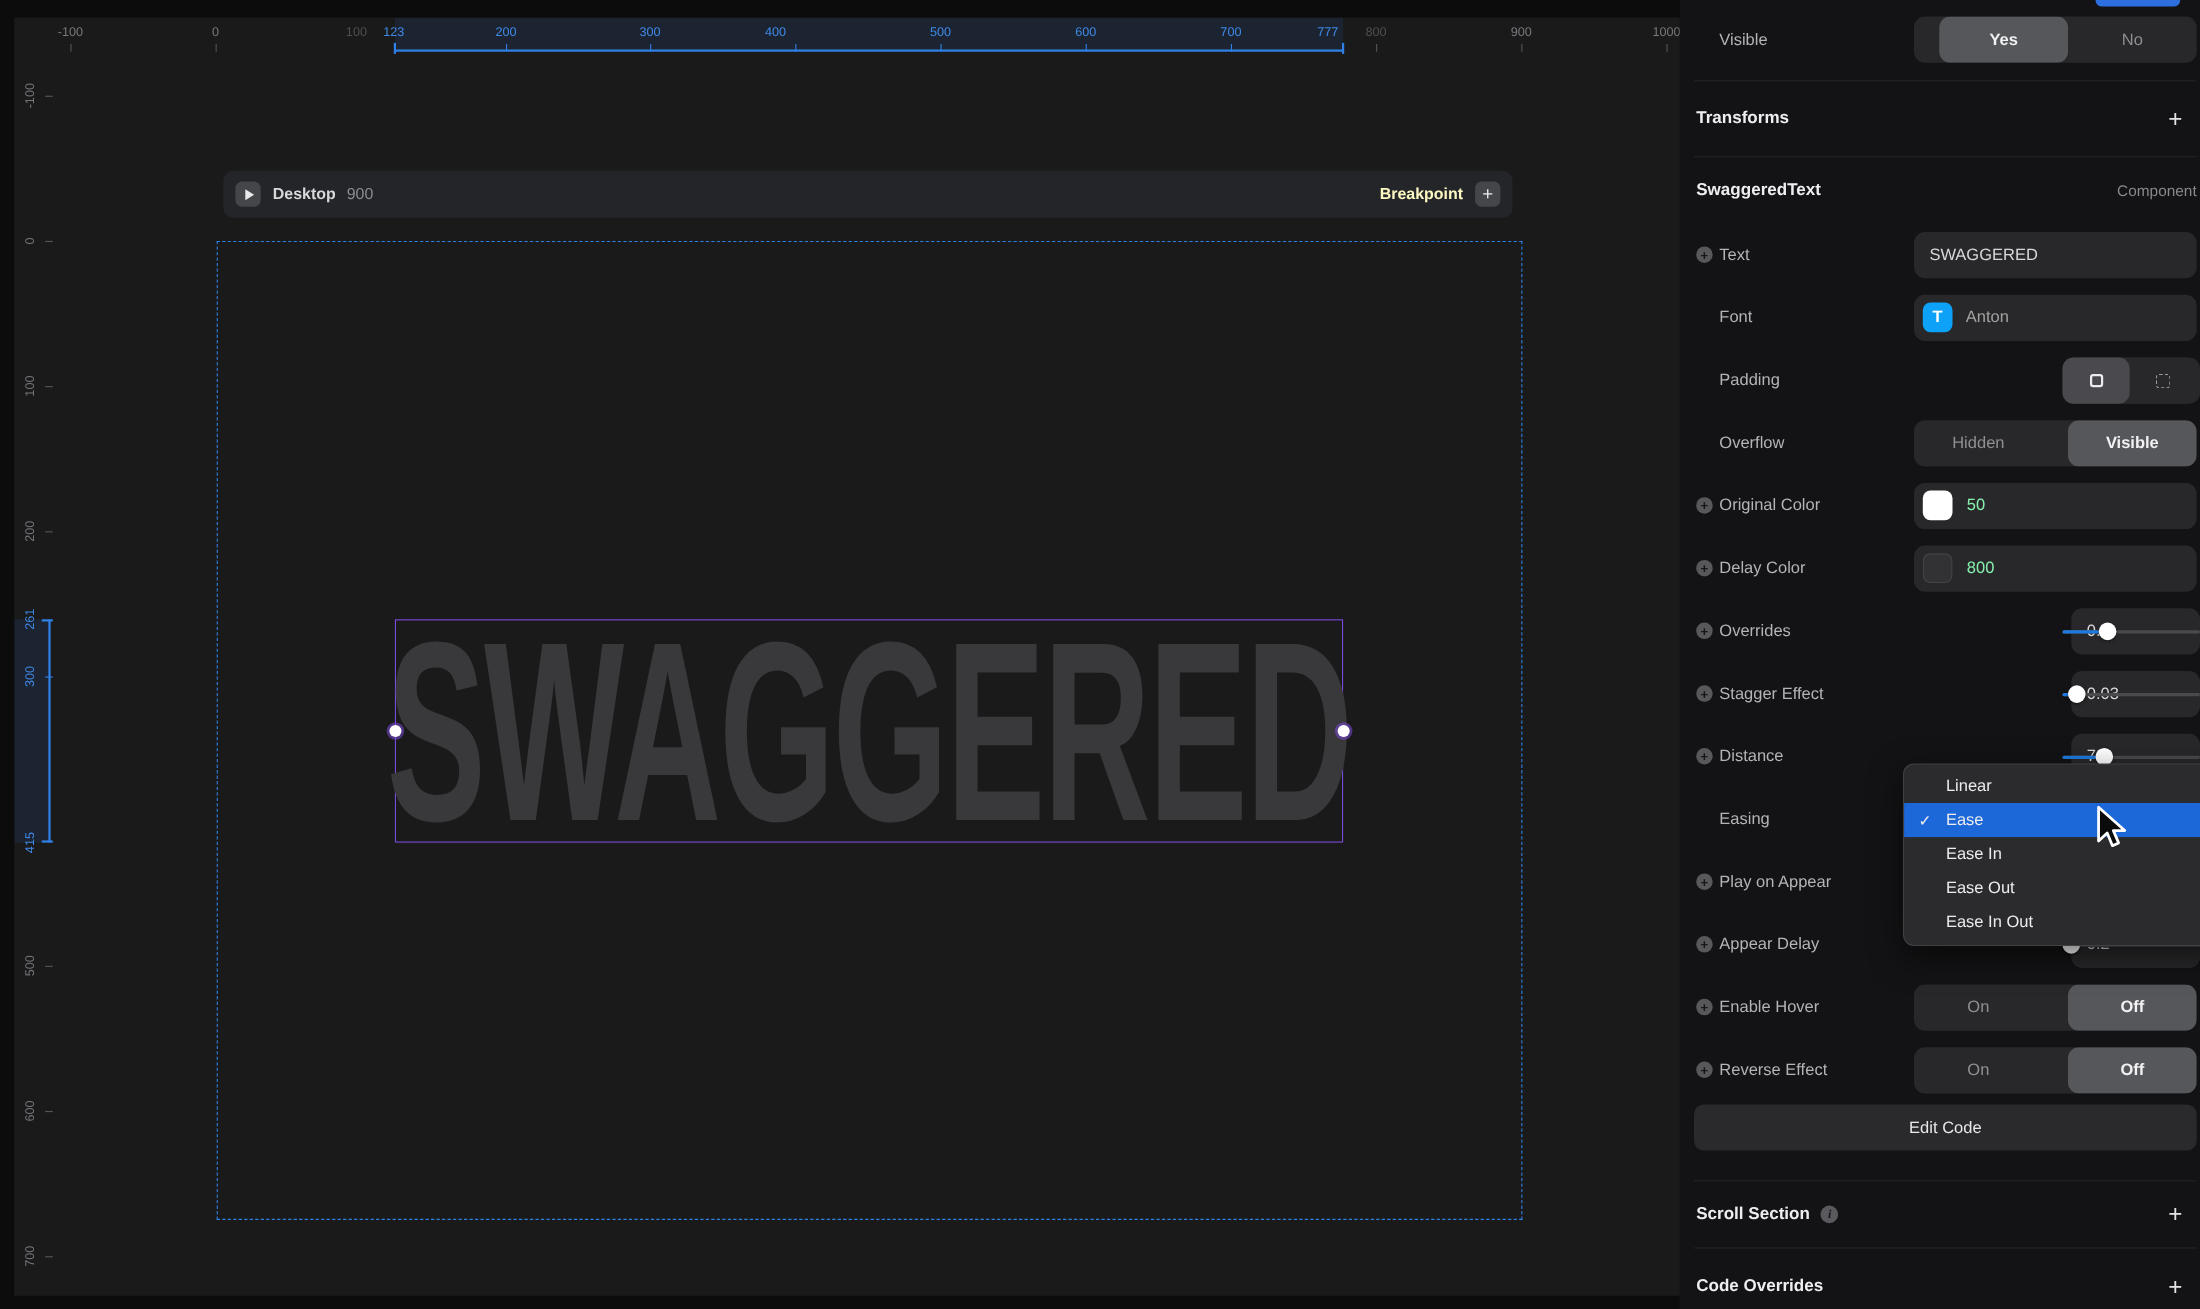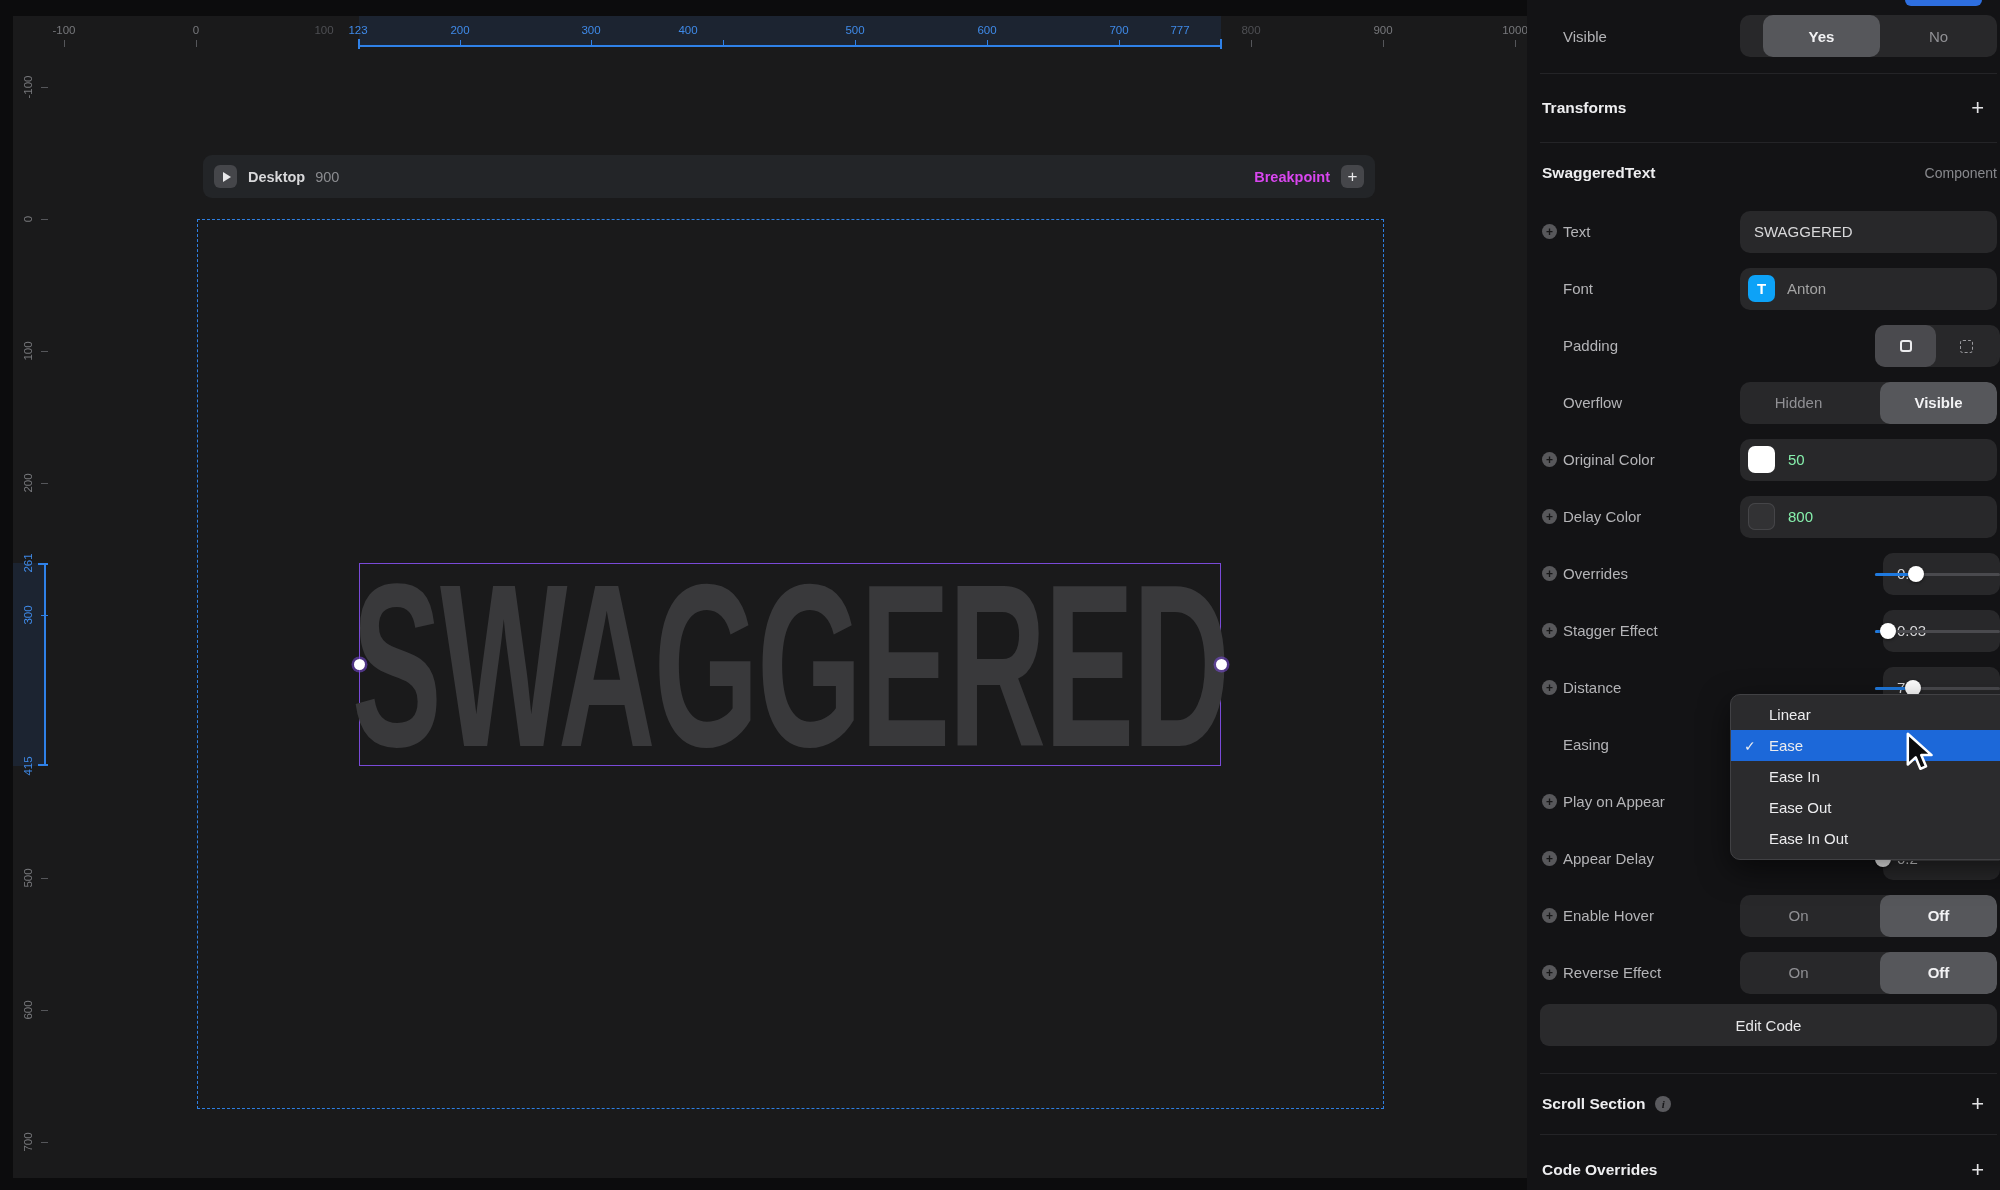--- a/index.html
+++ b/index.html
@@ -38,21 +38,21 @@
 
   .device-bar { position:absolute; left:203px; top:155px; width:1172px; height:43px; background:#232528;
                 border-radius:9px; display:flex; align-items:center; padding:0 11px; z-index:2; }
   .play-btn { width:23px; height:23px; border-radius:6px; background:#45464a; display:flex;
               align-items:center; justify-content:center; }
   .play-tri { width:0; height:0; border-left:8px solid #e9e9eb; border-top:5px solid transparent;
               border-bottom:5px solid transparent; margin-left:2px; }
   .device-name { color:#d8d8da; font-size:14.5px; font-weight:600; margin-left:11px; }
   .device-width { color:#8b8c90; font-size:14.5px; margin-left:10px; }
   .bar-spacer { flex:1; }
-  .bp-label { color:#d946ef; font-size:14.5px; font-weight:600; margin-right:11px; }
+  .bp-label { color:#fef9c3; font-size:14.5px; font-weight:600; margin-right:11px; }
   .bp-add { width:23px; height:23px; border-radius:6px; background:#45464a; color:#e9e9eb;
             font-size:17px; display:flex; align-items:center; justify-content:center; }
 
   .sel-box { position:absolute; left:359px; top:563px; width:862px; height:203px;
              border:1px solid #7a4ad8; z-index:2; display:flex; align-items:center; justify-content:center; }
   .swag-text { font-weight:700; font-size:150px; color:#39393b; letter-spacing:-2px; white-space:nowrap;
                transform:scale(0.9,1.55); line-height:1; }
   .handle { position:absolute; width:11px; height:11px; border-radius:50%; background:#fff;
             box-shadow:0 0 0 2.5px rgba(122,74,216,0.55); top:659px; z-index:3; }
 
@@ -136,25 +136,25 @@
 
   <div class="hband"></div>
   <div class="hband-cap" style="left:358px"></div>
   <div class="hband-cap" style="left:1220px"></div>
   <span class="ruler-label" style="left:64px">-100</span>
   <span class="ruler-label" style="left:196px">0</span>
   <span class="ruler-label dim" style="left:324px">100</span>
   <span class="ruler-label blue" style="left:358px">123</span>
   <span class="ruler-label blue" style="left:460px">200</span>
   <span class="ruler-label blue" style="left:591px">300</span>
-  <span class="ruler-label blue" style="left:688px">400</span>
+  <span class="ruler-label blue" style="left:705px">400</span>
   <span class="ruler-label blue" style="left:855px">500</span>
   <span class="ruler-label blue" style="left:987px">600</span>
   <span class="ruler-label blue" style="left:1119px">700</span>
-  <span class="ruler-label blue" style="left:1180px">777</span>
+  <span class="ruler-label blue" style="left:1207px">777</span>
   <span class="ruler-label dim" style="left:1251px">800</span>
   <span class="ruler-label" style="left:1383px">900</span>
   <span class="ruler-label" style="left:1515px">1000</span>
   <div class="htick" style="left:64px"></div>
     <div class="htick" style="left:196px"></div>
   <div class="htick blue" style="left:460px"></div>
     <div class="htick blue" style="left:591px"></div>
   <div class="htick blue" style="left:723px"></div>
     <div class="htick blue" style="left:855px"></div>
   <div class="htick blue" style="left:987px"></div>

